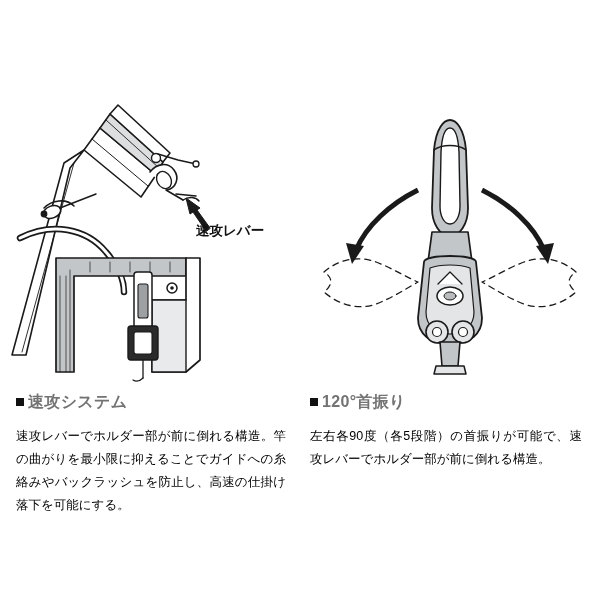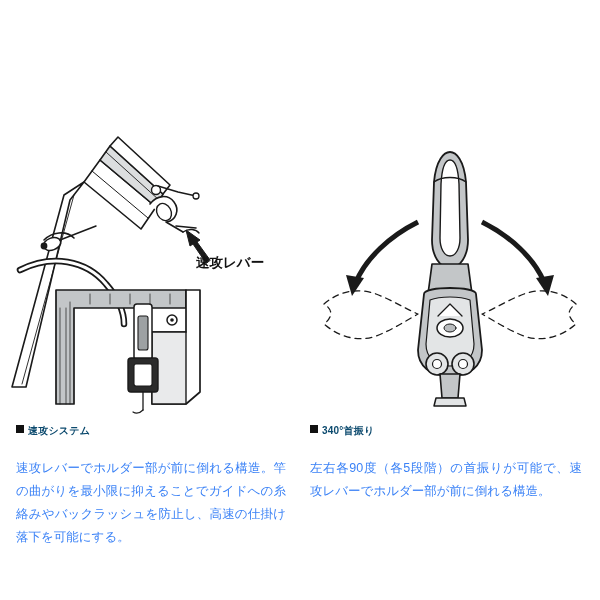--- a/index.html
+++ b/index.html
@@ -12,21 +12,20 @@
     height: 600px;
     font-family: "Liberation Sans", sans-serif;
     color: #1a1a1a;
     overflow: hidden;
   }
   .page {
     position: relative;
     width: 600px;
     height: 432px;
     background: #ffffff;
-    margin-top: 32px;
   }
 
   
   .figures {
     position: absolute;
     left: 0;
     top: 0;
     width: 600px;
     height: 385px;
   }
@@ -44,24 +43,24 @@
   .caption-row {
     position: absolute;
     top: 392px;
     left: 0;
     width: 600px;
     height: 30px;
   }
   .cap {
     position: absolute;
     top: 0;
-    font-size: 10px;
+    font-size: 16px;
     font-weight: bold;
     letter-spacing: 0.02em;
-    color: #0c4a6e;
+    color: #737373;
     white-space: nowrap;
   }
   .cap .sq {
     display: inline-block;
     width: 8px;
     height: 8px;
     background: #111;
     margin-right: 4px;
     vertical-align: 1px;
   }
@@ -73,21 +72,21 @@
     position: absolute;
     top: 425px;
     left: 0;
     width: 600px;
   }
   .body-col {
     position: absolute;
     top: 0;
     font-size: 12.5px;
     line-height: 1.85;
-    color: #3b82f6;
+    color: #000000;
     text-align: justify;
   }
   .body-left  { left: 16px;  width: 270px; }
   .body-right { left: 310px; width: 272px; }
 
   
   .fig-label {
     position: absolute;
     font-size: 13px;
     font-weight: bold;
@@ -224,21 +223,21 @@
       </svg>
 
     </div>
   </div>
 
   <div class="caption-row">
     <div class="cap cap-left">
       <span class="sq"></span><span>速攻システム</span>
     </div>
     <div class="cap cap-right">
-      <span class="sq"></span><span>340°首振り</span>
+      <span class="sq"></span><span>120°首振り</span>
     </div>
   </div>
 
   <div class="body-row">
     <div class="body-col body-left">速攻レバーでホルダー部が前に倒れる構造。竿の曲がりを最小限に抑えることでガイドへの糸絡みやバックラッシュを防止し、高速の仕掛け落下を可能にする。</div>
     <div class="body-col body-right">左右各90度（各5段階）の首振りが可能で、速攻レバーでホルダー部が前に倒れる構造。</div>
   </div>
 
 </div>
 

